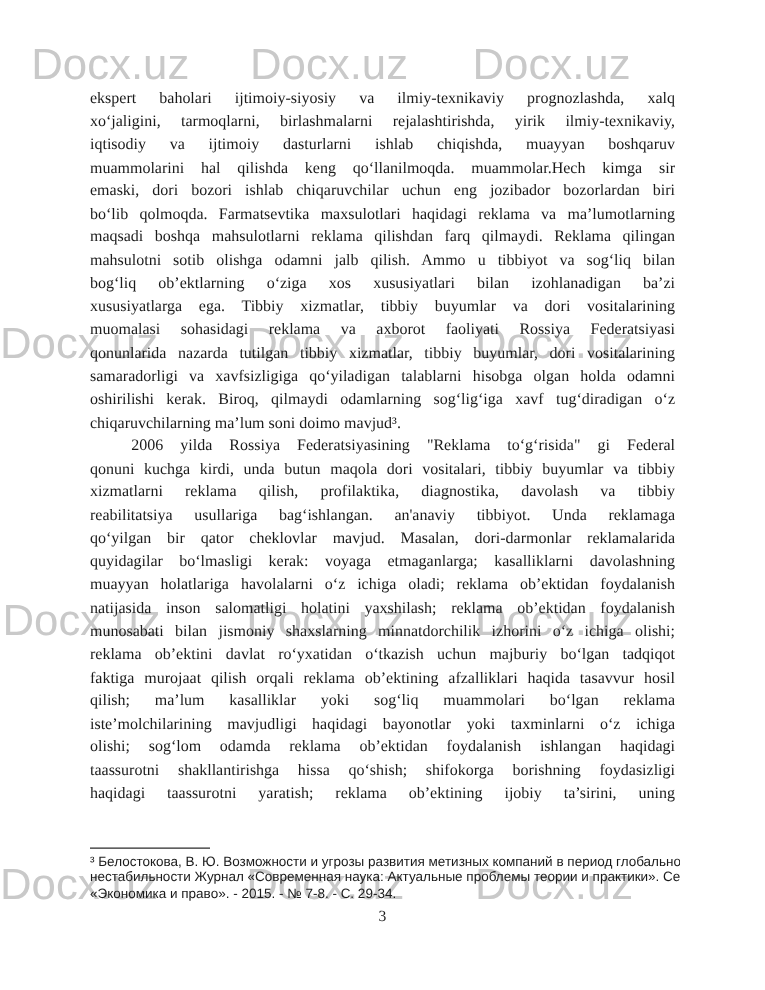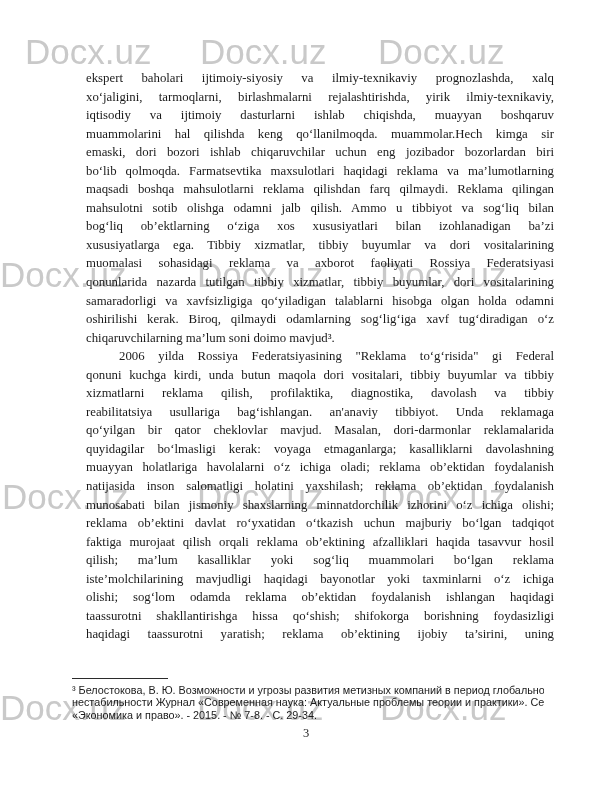--- a/index.html
+++ b/index.html
@@ -36,21 +36,21 @@
   .wm:nth-child(7){left:2px;top:479px;}
   .wm:nth-child(8){left:197px;top:479px;}
   .wm:nth-child(9){left:380px;top:479px;}
   
   .wm:nth-child(10){left:0px;top:690px;}
   .wm:nth-child(11){left:197px;top:690px;}
   .wm:nth-child(12){left:380px;top:690px;}
 
   
   .body-block{
-    position:absolute;left:86px;top:69px;width:468px;
+    position:absolute;left:72px;top:69px;width:468px;
     font-size:12.8px;line-height:18.55px;
     color:var(--text);
   }
   .tline{
     height:18.55px;overflow:hidden;
     text-align:justify;
     text-align-last:justify;
   }
   .tline.para-end{text-align-last:left;}
   .tline.indent{text-indent:33px;}

